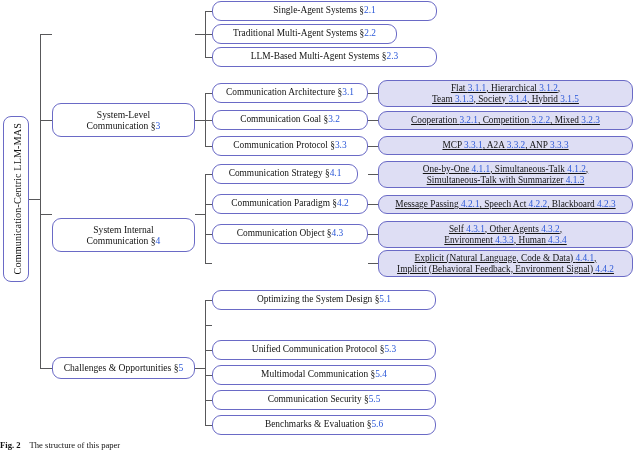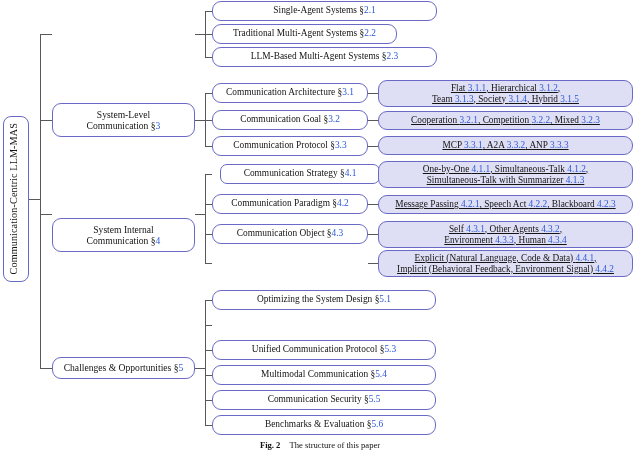--- a/index.html
+++ b/index.html
@@ -30,21 +30,21 @@
     pointer-events: none;
   }
   .node {
     position: absolute;
     box-sizing: border-box;
     border: 1.1px solid #6a6ac6;
     border-radius: 9px;
     background: #ffffff;
     display: flex;
     align-items: center;
-    justify-content: flex-start;
+    justify-content: flex-end;
     text-align: center;
     line-height: 1.18;
     color: #141414;
     padding: 6px 4px;
   }
   .node.fill {
     background: #dedef4;
     text-decoration: underline;
   }
   .node .txt {
@@ -68,21 +68,20 @@
     transform: rotate(180deg);
     white-space: nowrap;
     letter-spacing: 0.1px;
   }
   .sec { color: #2b58d8; }
   .caption {
     position: absolute;
     left: 0;
     top: 440px;
     width: 640px;
-    text-align: center;
     font-size: 8.6px;
     color: #111;
     font-family: "Liberation Serif", "DejaVu Serif", serif;
   }
   .caption b { font-weight: bold; }
   .caption .capgap { display: inline-block; width: 9px; }
 </style>
 </head>
 <body>
 
@@ -166,21 +165,21 @@
   <div class="node t-l3" style="left:212px; top:83px; width:156px; height:20px;">
     <span class="txt">Communication Architecture §<span class="sec">3.1</span></span>
   </div>
   <div class="node t-l3" style="left:212px; top:110px; width:156px; height:20px;">
     <span class="txt">Communication Goal §<span class="sec">3.2</span></span>
   </div>
   <div class="node t-l3" style="left:212px; top:136px; width:156px; height:20px;">
     <span class="txt">Communication Protocol §<span class="sec">3.3</span></span>
   </div>
 
-  <div class="node t-l3" style="left:220px; top:164px; width:160px; height:20px;border-radius:7px;">
+  <div class="node t-l3" style="left:212px; top:164px; width:146px; height:20px;">
     <span class="txt">Communication Strategy §<span class="sec">4.1</span></span>
   </div>
   <div class="node t-l3" style="left:212px; top:194px; width:156px; height:20px;">
     <span class="txt">Communication Paradigm §<span class="sec">4.2</span></span>
   </div>
   <div class="node t-l3" style="left:212px; top:224px; width:156px; height:20px;">
     <span class="txt">Communication Object §<span class="sec">4.3</span></span>
   </div>
 
   <div class="node t-l3" style="left:212px; top:290px; width:224px; height:20px;">

